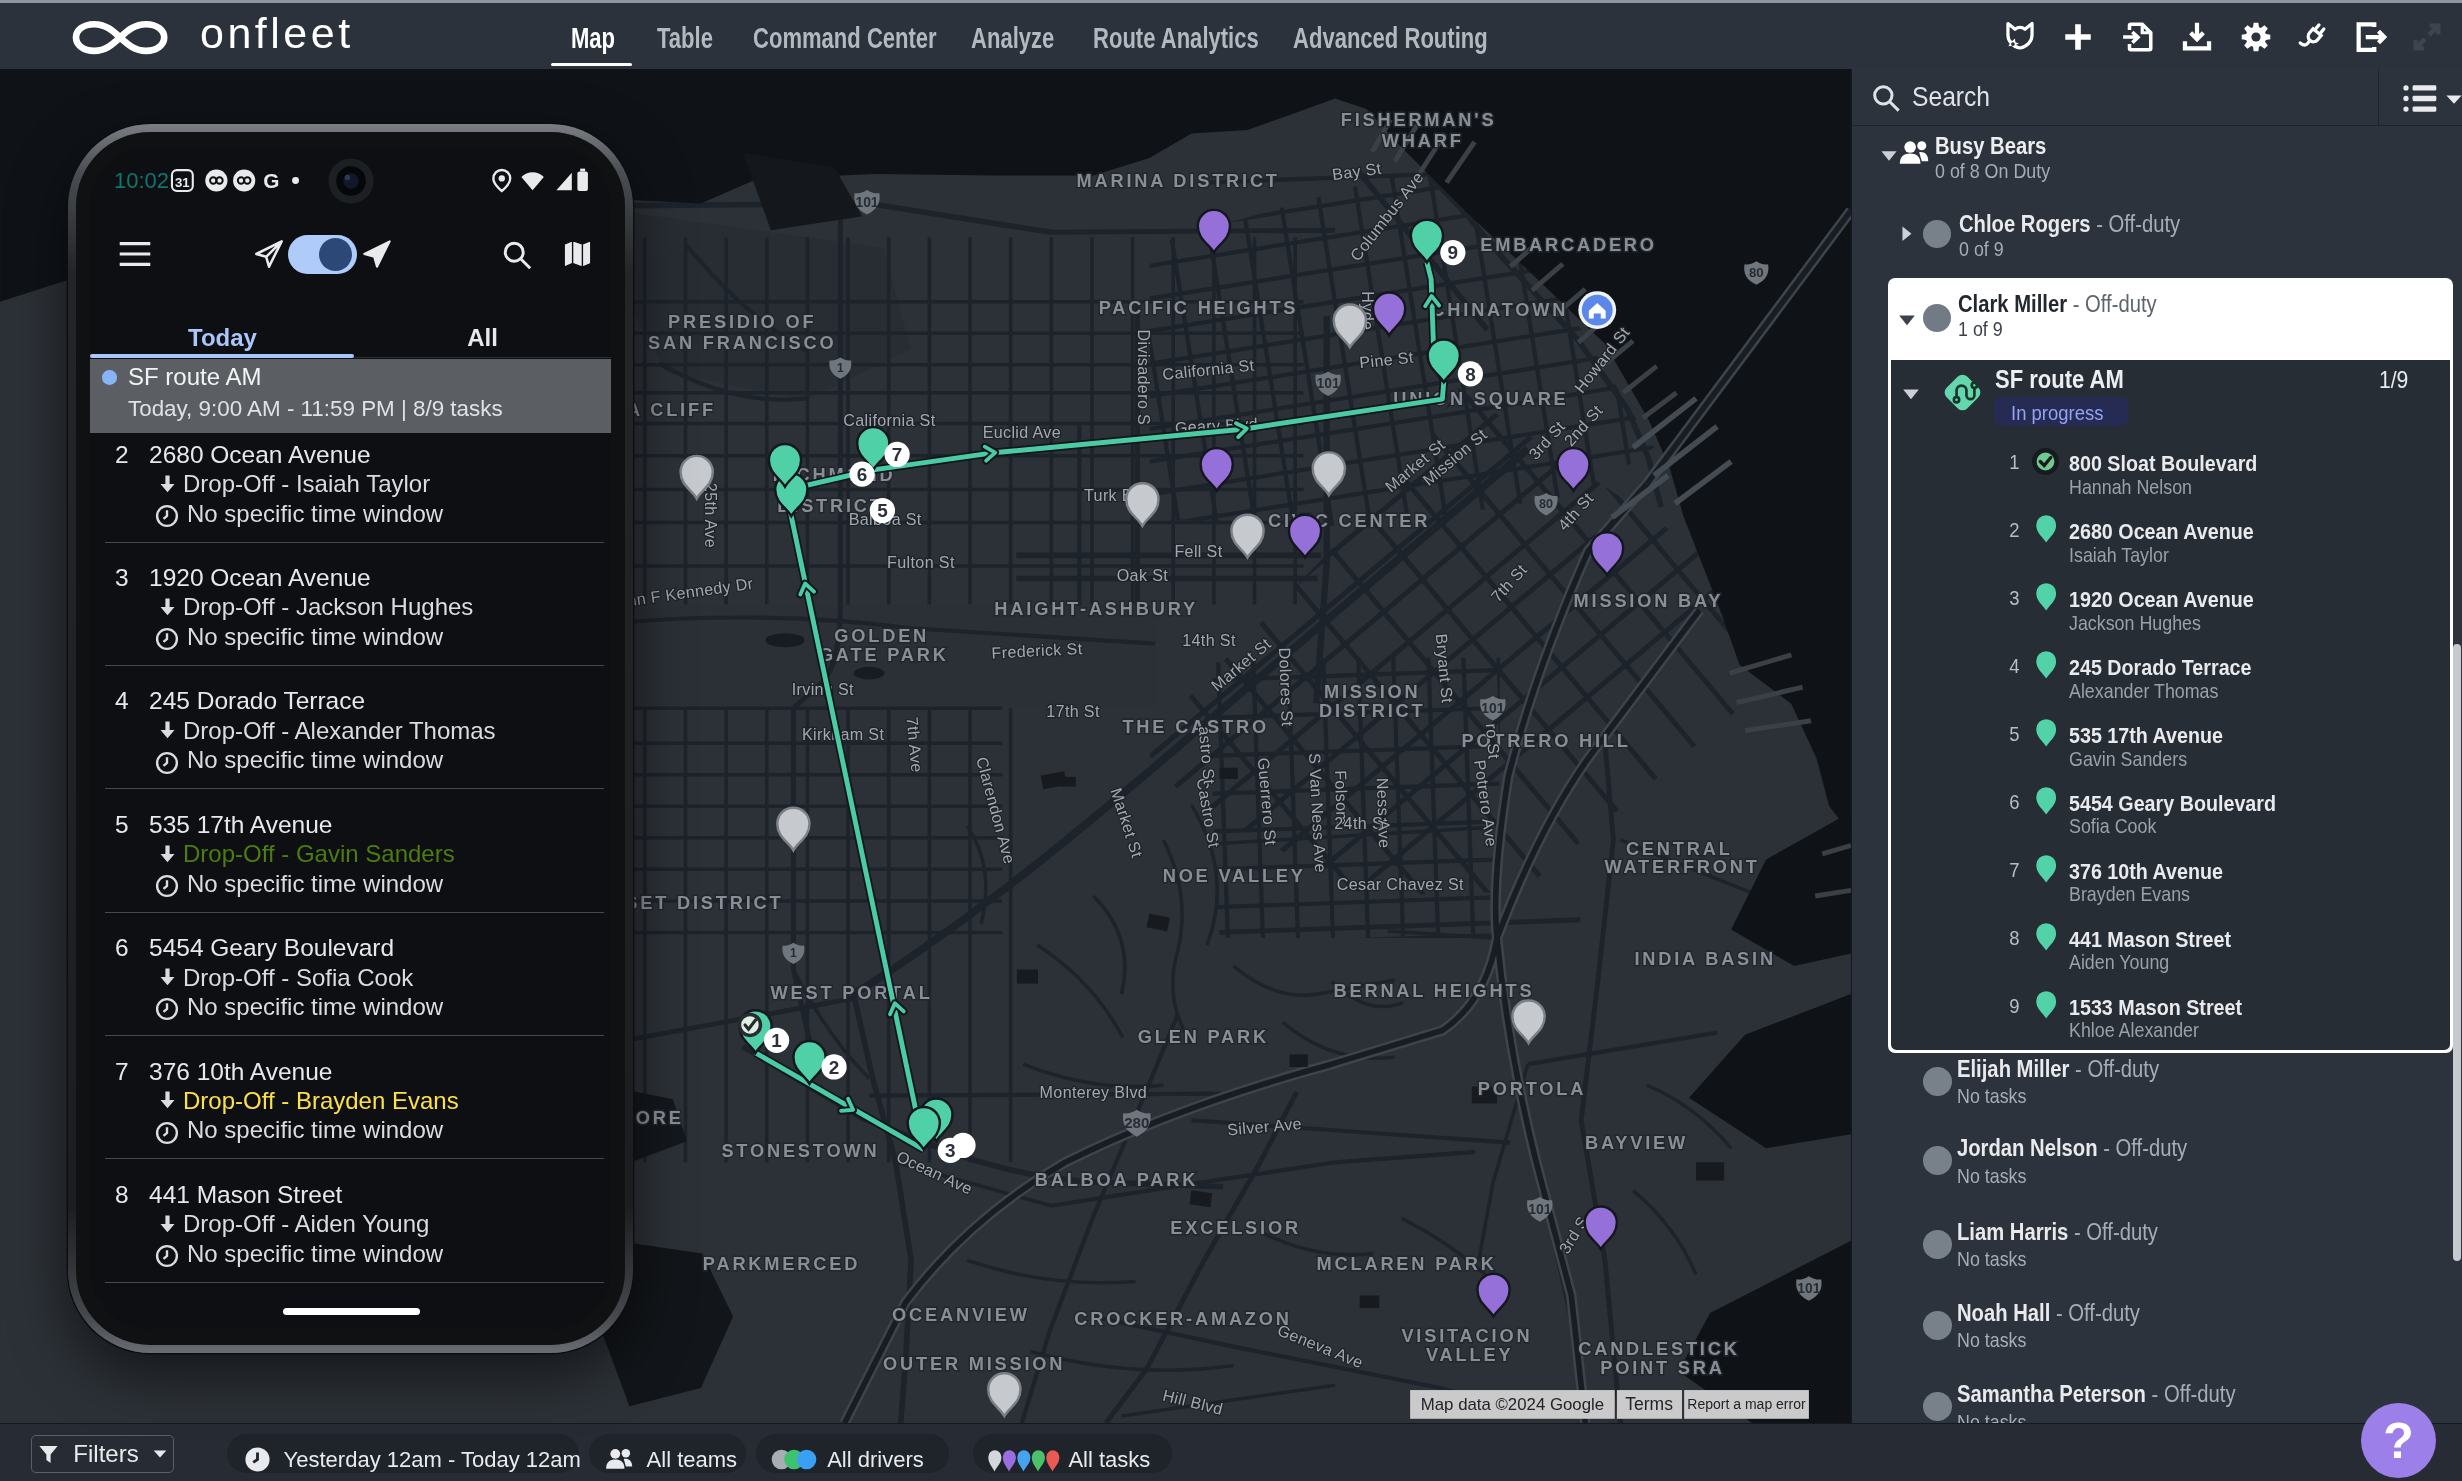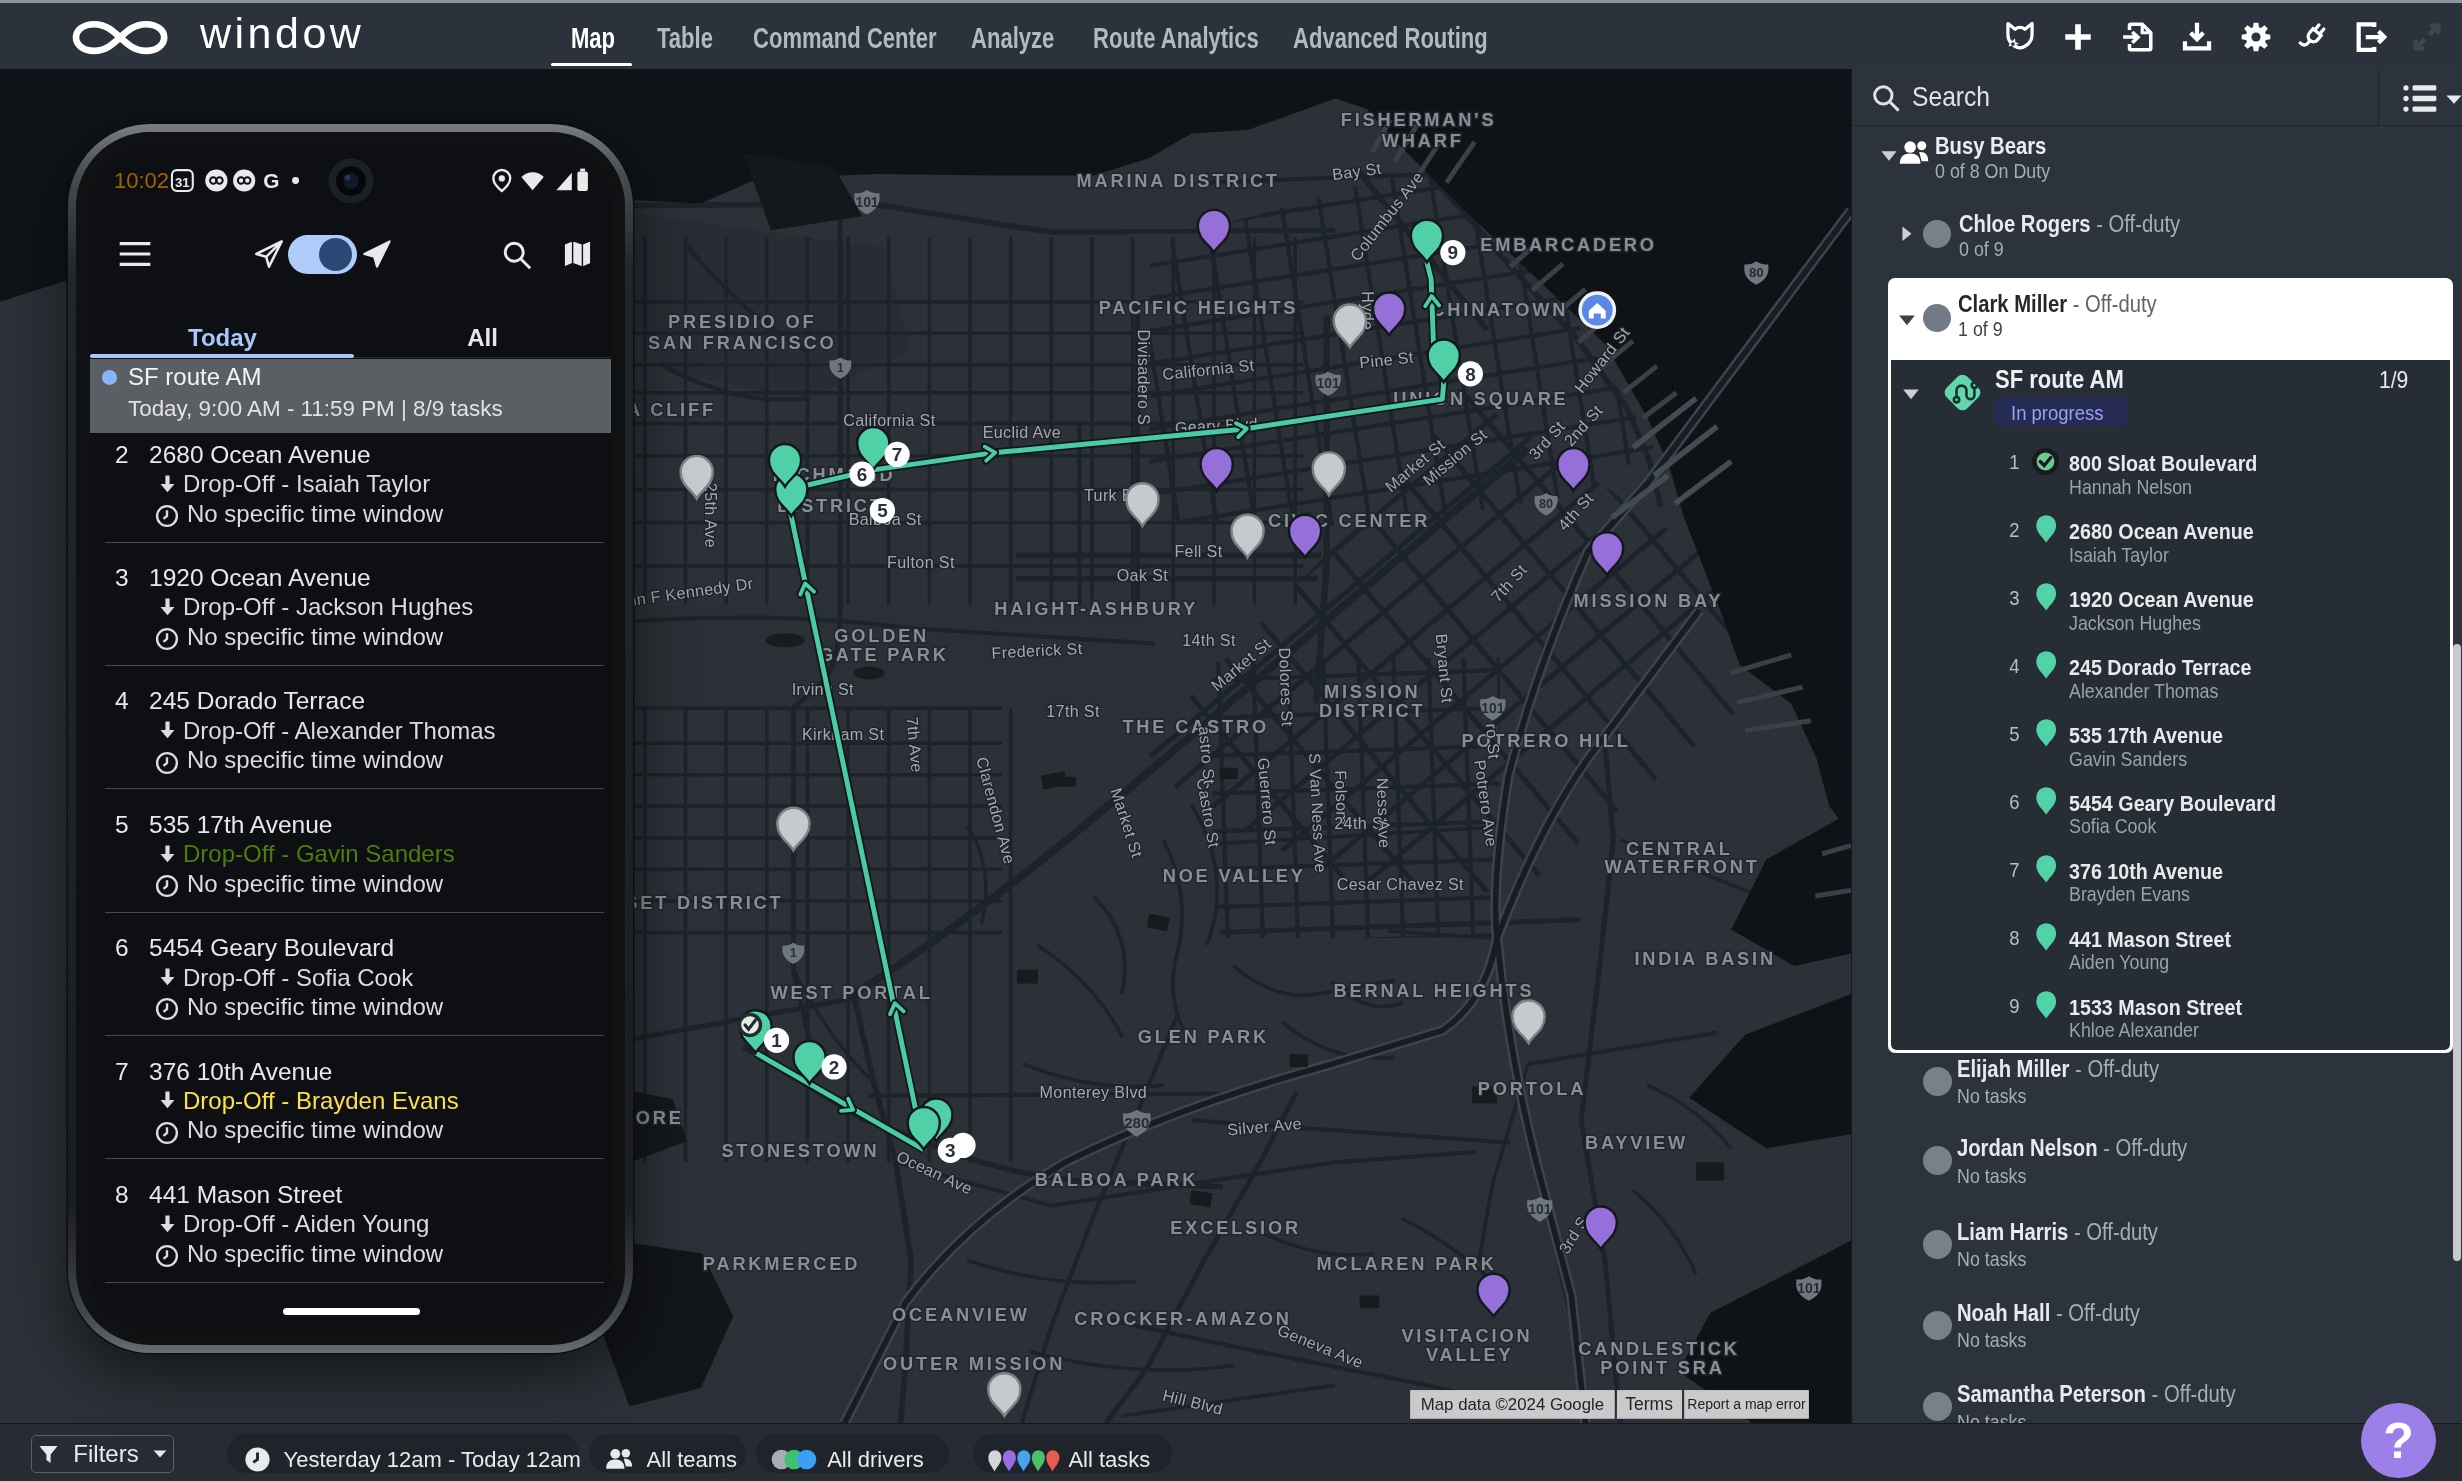--- a/index.html
+++ b/index.html
@@ -24,21 +24,21 @@
     font-size:22px; display:flex; align-items:flex-end; white-space:nowrap; }
   .pill svg { flex-shrink:0; }
   #help { left:2361px; top:1403px; width:75px; height:75px; border-radius:50%; background:#9c7fe8;
     color:#fff; font-size:50px; font-weight:700; display:flex; align-items:center; justify-content:center; }
   
   #phone { left:68px; top:124px; width:565px; height:1229px; border-radius:83px;
     background:linear-gradient(180deg,#7a7e82,#4a4d51 4%,#232528 12%,#1b1d20 88%,#45484c 97%,#6a6e72);
     box-shadow:0 0 0 1.4px #0c0e11, 0 21px 56px rgba(0,0,0,.55); }
   #phone .inner { position:absolute; left:8.4px; top:8.4px; right:8.4px; bottom:8.4px; border-radius:74px; background:#101113; }
   #screen { position:absolute; left:22px; top:23px; width:521px; height:1182px; border-radius:60px; background:#0d0f12; overflow:hidden; }
-  .prow { position:absolute; color:#a16207; }
+  .prow { position:absolute; color:#0f766e; }
   .cx { transform:scaleX(0.88); transform-origin:0 50%; }
 </style>
 </head>
 <body>
 <div id="stage">
   <div id="map" class="abs">
       <svg width="1851" height="1354" viewBox="0 0 2641 1932" style="position:absolute;left:0;top:0">
         <defs>
 <clipPath id="dtClip">
             <polygon points="1640,252 2100,120 2360,540 2180,662 1640,642"></polygon>
@@ -509,21 +509,21 @@
         <text x="2158" y="1913" font-size="24" fill="#202328" text-anchor="middle">Map data ©2024 Google</text>
         <text x="2353" y="1913" font-size="25" fill="#202328" text-anchor="middle">Terms</text>
         <text x="2492" y="1912" font-size="20" fill="#202328" text-anchor="middle">Report a map error</text>
       </svg>
     </div>
   <div id="topstrip" class="abs"></div>
   <div id="navbar" class="abs">
     <svg class="abs" style="left:69px;top:12.6px" width="105" height="45" viewBox="0 0 150 64">
       <path d="M36 13 C20 13 10 22 10 32 C10 42 20 51 36 51 C52 51 62 42 73 32 C84 22 94 13 110 13 C126 13 136 22 136 32 C136 42 126 51 110 51 C94 51 84 42 73 32 C62 22 52 13 36 13 Z" fill="none" stroke="#fff" stroke-width="9.5" stroke-linecap="round"></path>
     </svg>
-    <div class="abs" style="left:200px;top:6.3px;color:#fff;font-size:43px;font-weight:400;letter-spacing:3.5px">window</div>
+    <div class="abs" style="left:200px;top:6.3px;color:#fff;font-size:43px;font-weight:400;letter-spacing:3.5px">onfleet</div>
     <span class="navlink active" style="left:571px">Map</span>
     <span class="navlink" style="left:657px">Table</span>
     <span class="navlink" style="left:753px">Command Center</span>
     <span class="navlink" style="left:971px">Analyze</span>
     <span class="navlink" style="left:1093px">Route Analytics</span>
     <span class="navlink" style="left:1293px">Advanced Routing</span>
     <div id="mapu" class="abs"></div>
     <svg class="nic" style="left:2003px" viewBox="0 0 48 48">
         <path d="M7 5 L17 13 C19 11.5 21.5 10.5 24 10.5 C26.5 10.5 29 11.5 31 13 L41 5 L41 21 C41 30 34 37.5 24 39.5 C14 37.5 7 30 7 21 Z" fill="none" stroke="#fff" stroke-width="4.6" stroke-linejoin="round"></path>
         <g transform="translate(14,34)">

